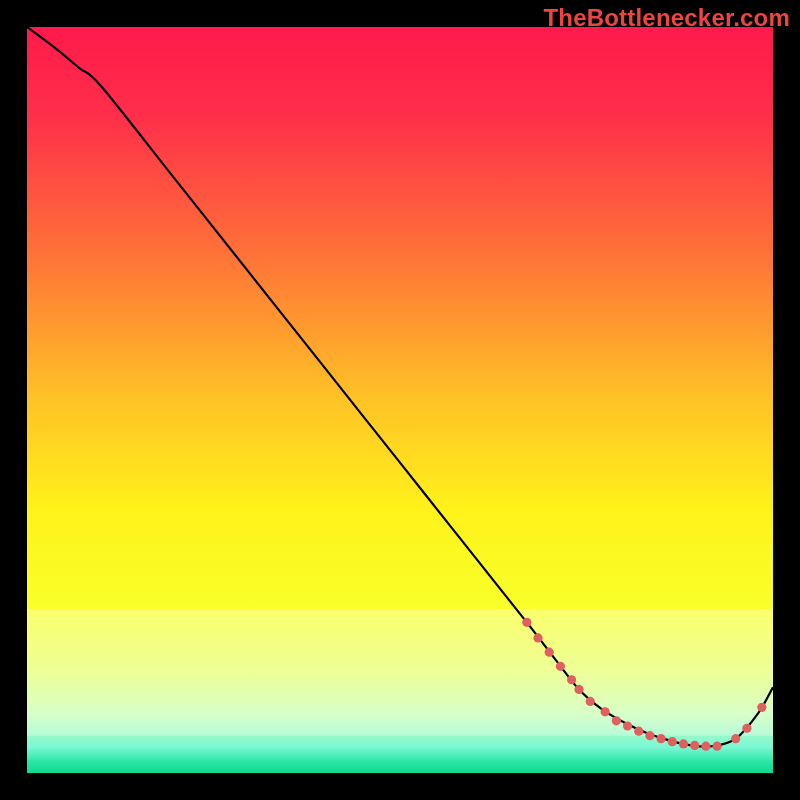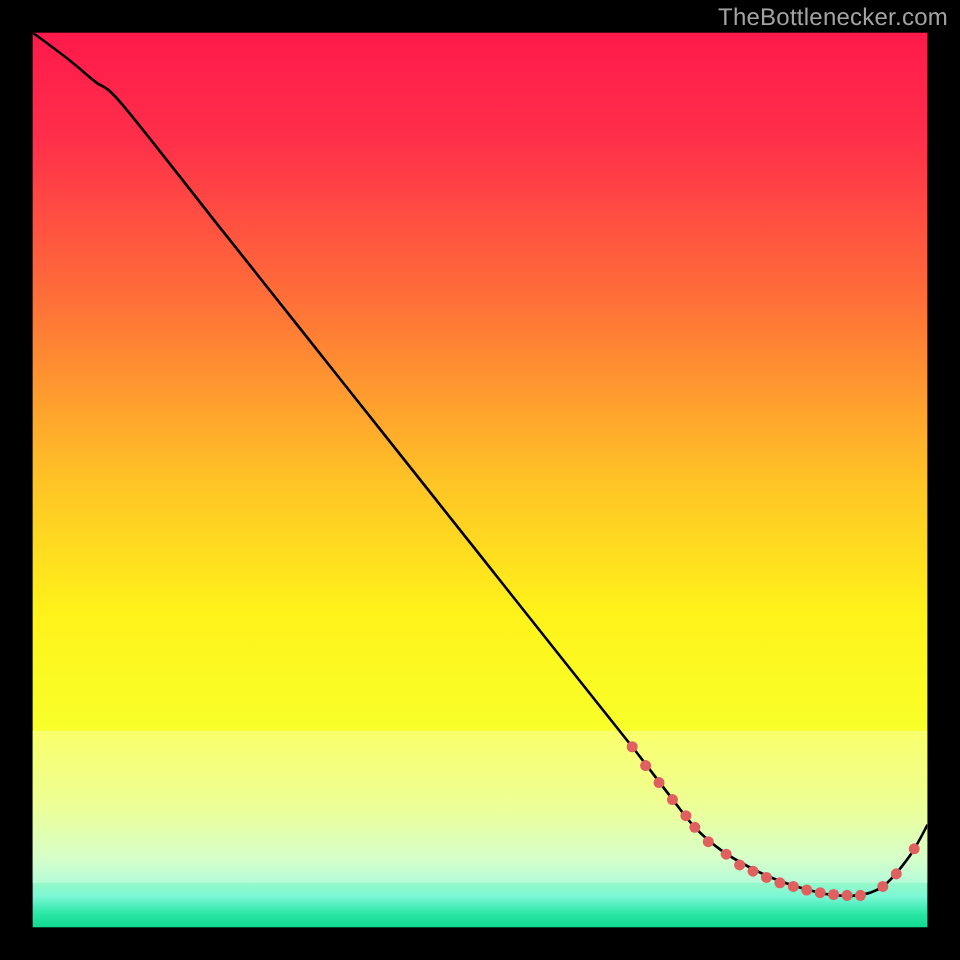--- a/index.html
+++ b/index.html
@@ -14,23 +14,23 @@
   #frame {
     position: relative;
     width: 800px;
     height: 800px;
     background: #000;
   }
   #watermark {
     position: absolute;
     top: 4px;
     right: 10px;
-    color: #a3a3a3;
-    font-size: 20px;
-    font-weight: 400;
+    color: #ef4444;
+    font-size: 24px;
+    font-weight: 700;
     z-index: 10;
     letter-spacing: 0.2px;
   }
   #plot {
     position: absolute;
     left: 27px;
     top: 27px;
     width: 746px;
     height: 746px;
   }

